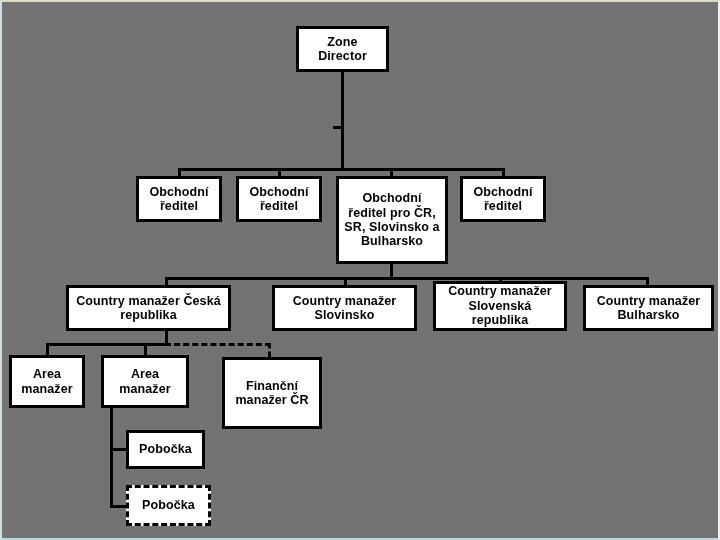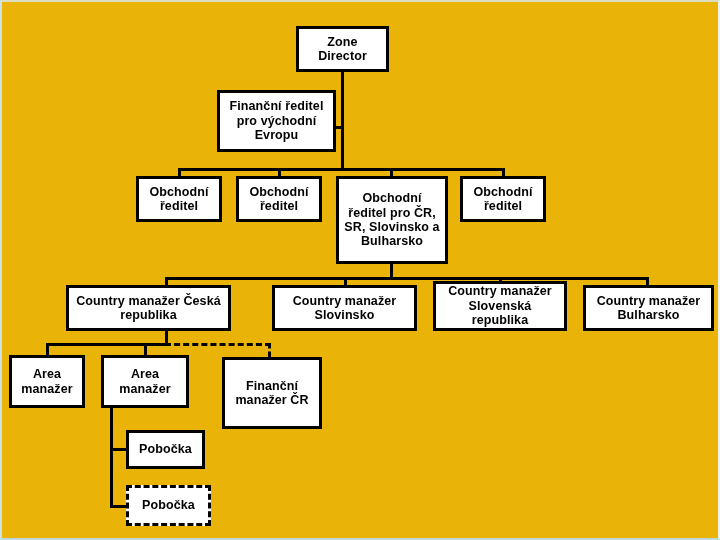--- a/index.html
+++ b/index.html
@@ -4,21 +4,21 @@
 <style>
   html, body {
     margin: 0;
     padding: 0;
     background: #ffffff;
   }
   #slide {
     position: relative;
     width: 720px;
     height: 540px;
-    background: #eab308;
+    background: #737373;
     overflow: hidden;
     font-family: "Liberation Sans", sans-serif;
   }
   
   #slide::before {
     content: "";
     position: absolute;
     left: 0; top: 0;
     width: 720px; height: 540px;
     box-sizing: border-box;
@@ -108,23 +108,20 @@
     <div class="dline h" style="left:165px; top:343px; width:106px; height:0;"></div>
     <div class="dline v" style="left:268px; top:343px; width:0; height:14px;"></div>
 
     <div class="line" style="left:110px; top:408px; width:3px; height:100px;"></div>
     <div class="line" style="left:110px; top:448px; width:18px; height:3px;"></div>
     <div class="line" style="left:110px; top:505px; width:18px; height:3px;"></div>
 
     <div class="node f12" style="left:296px; top:26px; width:93px; height:46px;">Zone
 Director</div>
 
-    <div class="node f12" style="left:217px; top:90px; width:119px; height:62px;">Finanční ředitel
-pro východní
-Evropu</div>
 
     <div class="node f12" style="left:136px; top:176px; width:86px; height:46px;">Obchodní
 ředitel</div>
 
     <div class="node f12" style="left:236px; top:176px; width:86px; height:46px;">Obchodní
 ředitel</div>
 
     <div class="node f12" style="left:336px; top:176px; width:112px; height:88px;">Obchodní
 ředitel pro ČR,
 SR, Slovinsko a

